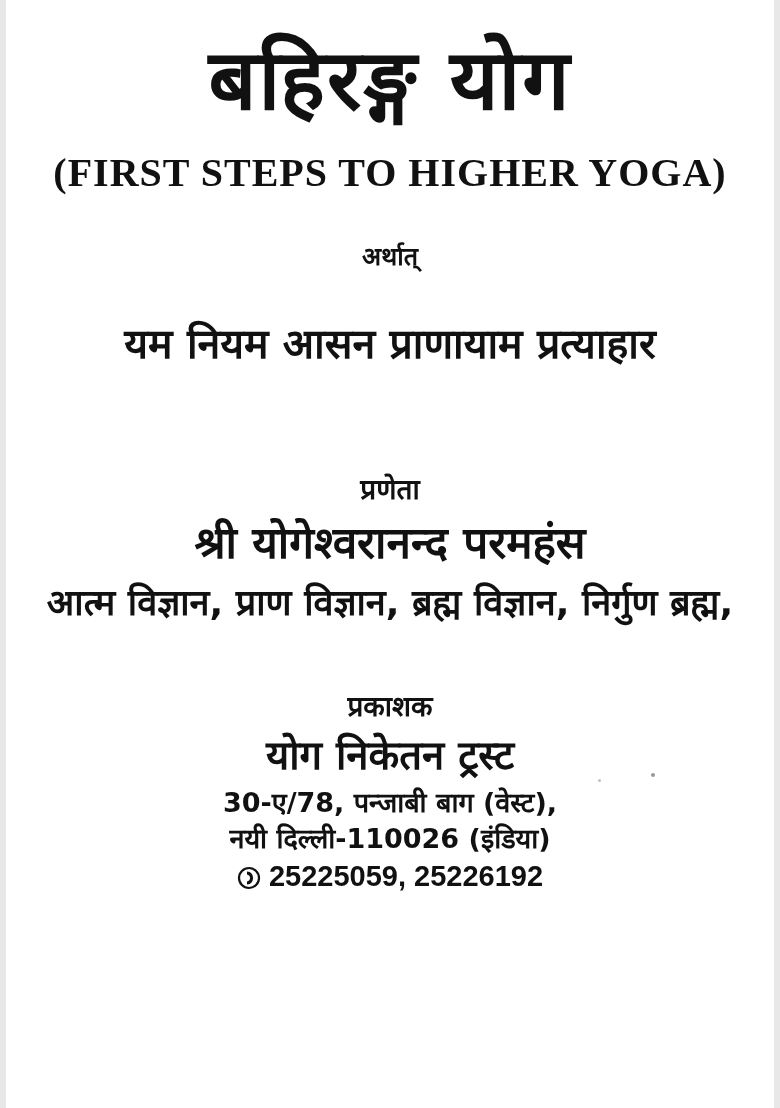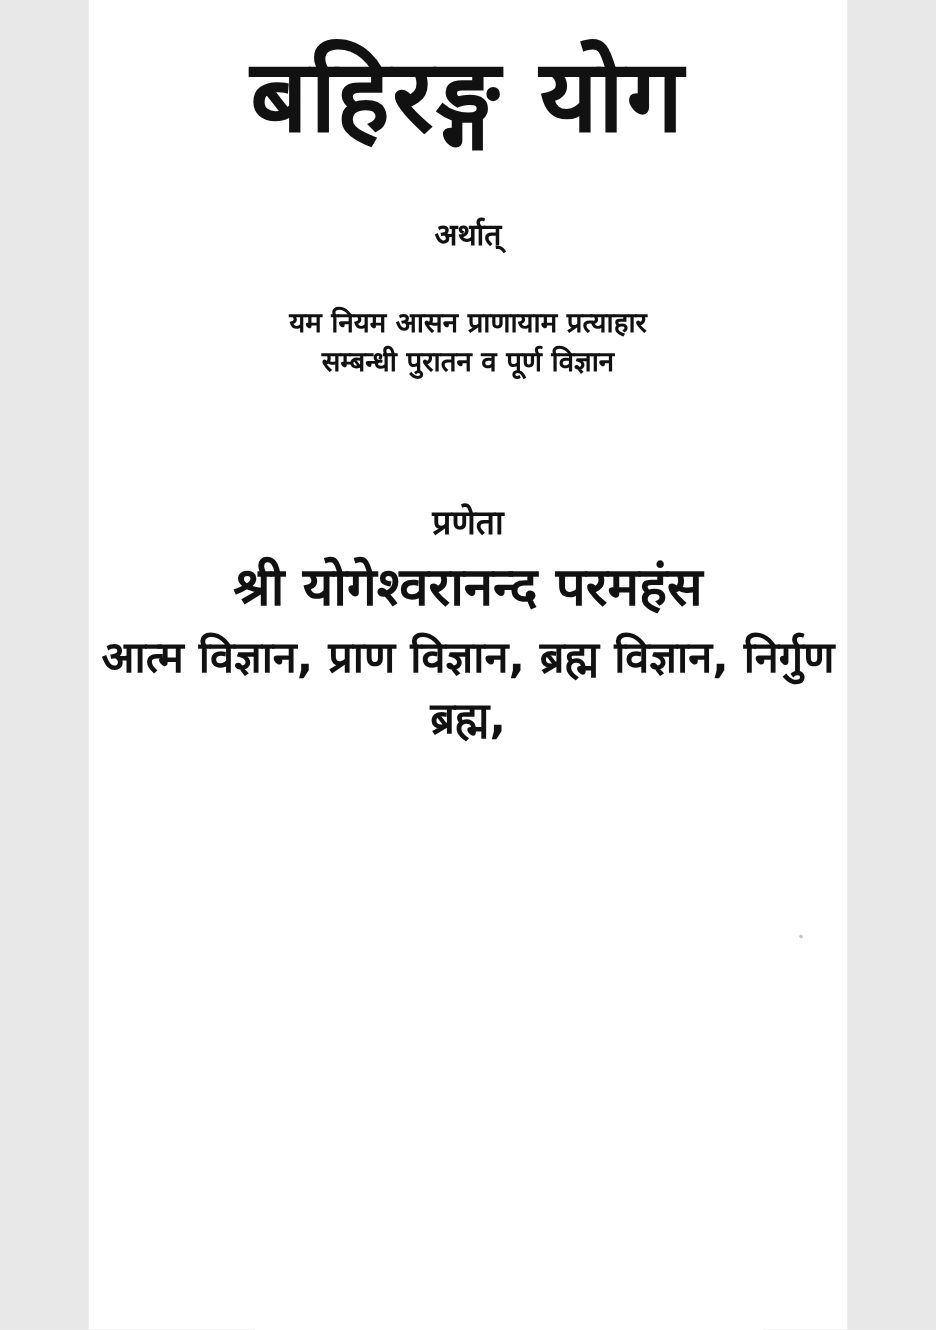--- a/index.html
+++ b/index.html
@@ -2,21 +2,21 @@
 <html><head>
 <meta charset="utf-8">
 <style>
   html, body {
     margin: 0;
     padding: 0;
     background: #e8e8e8;
   }
   .page {
     position: relative;
-    width: 632px;
+    width: 768px;
     height: 1108px;
     margin: 0 auto;
     background: #ffffff;
     color: #111111;
     overflow: hidden;
     text-align: center;
     font-family: "DejaVu Sans", "Liberation Sans", sans-serif;
   }
   .title-hindi {
     padding-top: 26px;
@@ -33,21 +33,21 @@
     letter-spacing: 1px;
     white-space: nowrap;
   }
   .meaning-label {
     margin-top: 42px;
     font-size: 25px;
     font-weight: bold;
   }
   .description-block {
     margin-top: 44px;
-    font-size: 23px;
+    font-size: 41px;
     font-weight: bold;
     line-height: 1.38;
   }
   .author-block {
     margin-top: 96px;
   }
   .author-label {
     font-size: 28px;
     font-weight: bold;
   }
@@ -104,33 +104,50 @@
   .speck-1 { left: 645px; top: 773px; width: 4px; height: 4px; }
   .speck-2 { left: 592px; top: 779px; width: 3px; height: 3px; opacity: 0.6; }
 </style>
 </head>
 <body>
 
 <div class="page">
 
   <div class="title-hindi">बहिरङ्ग योग</div>
 
+  <div class="subtitle-english">(FIRST STEPS TO HIGHER YOGA)</div>
 
   <div class="meaning-label">अर्थात्</div>
 
   <div class="description-block">
     <div>यम नियम आसन प्राणायाम प्रत्याहार</div>
-    <div>सम्बन्धी पुरातन व पूर्ण विज्ञान</div>
   </div>
 
   <div class="author-block">
     <div class="author-label">प्रणेता</div>
     <div class="author-name">श्री योगेश्वरानन्द परमहंस</div>
     <div class="author-credits">
       <div>आत्म विज्ञान, प्राण विज्ञान, ब्रह्म विज्ञान, निर्गुण ब्रह्म,</div>
     </div>
   </div>
 
+  <div class="publisher-block">
+    <div class="publisher-label">प्रकाशक</div>
+    <div class="publisher-name">योग निकेतन ट्रस्ट</div>
+    <div class="publisher-address">
+      <div>30-ए/78, पन्जाबी बाग (वेस्ट),</div>
+      <div>नयी दिल्ली-110026 (इंडिया)</div>
+    </div>
+    <div class="phone-line">
+      <span class="phone-icon">
+        <svg viewBox="0 0 24 24" width="24" height="24" aria-hidden="true">
+          <circle cx="12" cy="12" r="10" fill="none" stroke="#111111" stroke-width="2.2"></circle>
+          <path d="M10 5.5 c4 0 6 3 6 6.5 c0 3.5 -2 6.5 -6 6.5 l0 -3 c2 -0.5 3 -1.8 3 -3.5 c0 -1.7 -1 -3 -3 -3.5 z" fill="#111111"></path>
+        </svg>
+      </span>
+      <span>25225059, 25226192</span>
+    </div>
+  </div>
 
   <div class="speck speck-1"></div>
   <div class="speck speck-2"></div>
 
 </div>
 
 </body></html>

